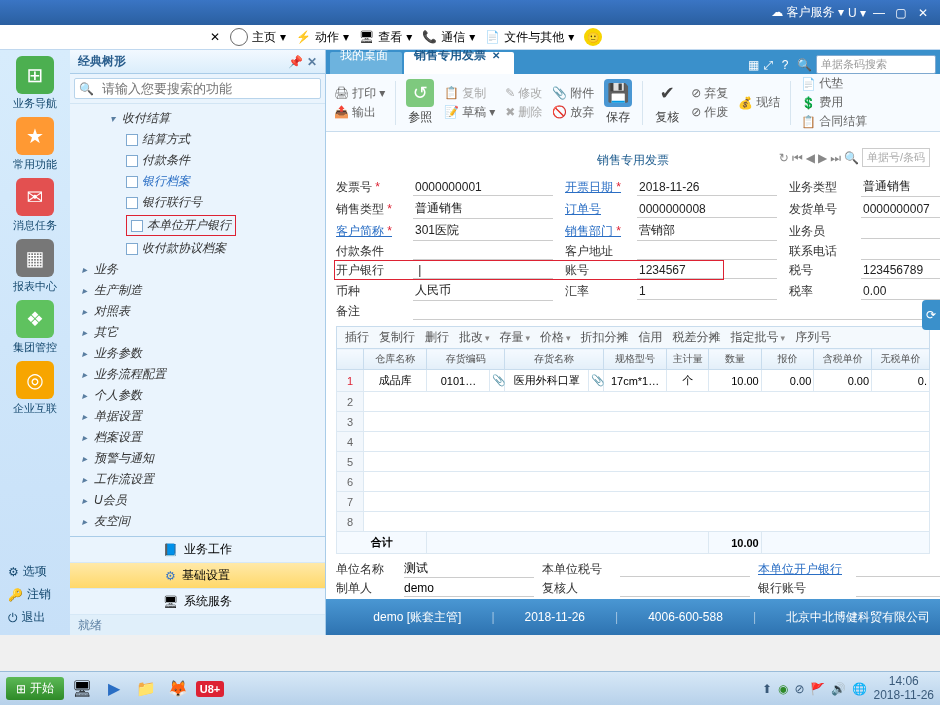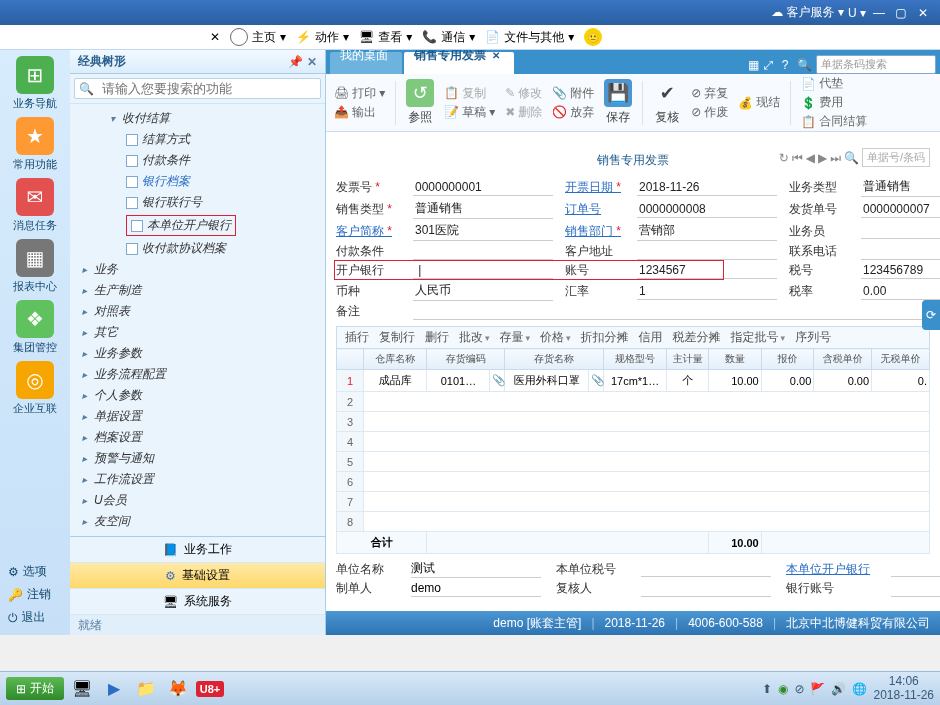--- a/index.html
+++ b/index.html
@@ -89,27 +89,27 @@
 
 
 .dtable { border:1px solid #c8dced; border-collapse:collapse; width:100%; table-layout:fixed;}
 .dtable th { background:linear-gradient(#f5faff,#e3eff9); border:1px solid #c8dced; padding:3px 2px; font-weight:normal; color:#555; font-size:10px;margin-top:12px;}
 .dtable td { border:1px solid #dce8f2; padding:3px 2px; text-align:center; font-size:11px; height:20px;}
 .dtable .rownum { background:#f2f7fc; color:#666; width:26px;}
 .dtable .rownum.cur { color:#d23;}
 .dtable tfoot td { background:#f5faff; font-weight:bold;}
 
 
-.form-footer { margin-top:6px; display:grid; grid-template-columns: 60px 130px 70px 130px 90px 110px; gap:2px 15px; align-items:center;}
+.form-footer { margin-top:6px; display:grid; grid-template-columns: 60px 130px 70px 130px 90px 110px; gap:2px 8px; align-items:center;}
 .form-footer .lbl { color:#333;}
 .form-footer .lbl.link { color:#2a6ec4; text-decoration:underline;}
 .form-footer .val { border-bottom:1px solid #ccc; min-height:16px;}
 
 
-.statusbar { height:24px; background:linear-gradient(#4a97d3,#2e73b1); color:#fff; display:flex; align-items:center; justify-content:flex-end; padding:8px 10px; gap:10px; font-size:11px;}
+.statusbar { height:36px; background:linear-gradient(#4a97d3,#2e73b1); color:#fff; display:flex; align-items:center; justify-content:flex-end; padding:8px 10px; gap:30px; font-size:11px;}
 .statusbar .sep { opacity:.5;}
 .right-float { position:absolute; right:0; top:300px; width:18px; height:30px; background:#3a90cb; border-radius:4px 0 0 4px; display:flex;align-items:center;justify-content:center;color:#fff;cursor:pointer;}
 
 
 .taskbar { position:absolute; bottom:0; left:0; right:0; height:34px; background:linear-gradient(#d7e8f7,#b7d1ea); border-top:1px solid #9abcd9; display:flex; align-items:center; padding:0 6px;}
 .taskbar .start { background:linear-gradient(#5cb956,#2e8a28); color:#fff; padding:3px 10px; border-radius:3px; display:flex;align-items:center;gap:4px; cursor:pointer;}
 .taskbar .tb-icon { width:28px; height:28px; margin-left:4px; display:flex;align-items:center;justify-content:center; cursor:pointer; font-size:16px;}
 .taskbar .u8 { background:#d23; color:#fff; font-weight:bold; border-radius:3px; font-size:11px; padding:2px 4px;}
 .taskbar .tray { margin-left:auto; display:flex; align-items:center; gap:6px; color:#3a5a7a; font-size:11px;}
 .taskbar .clock { text-align:center; line-height:1.1;}

